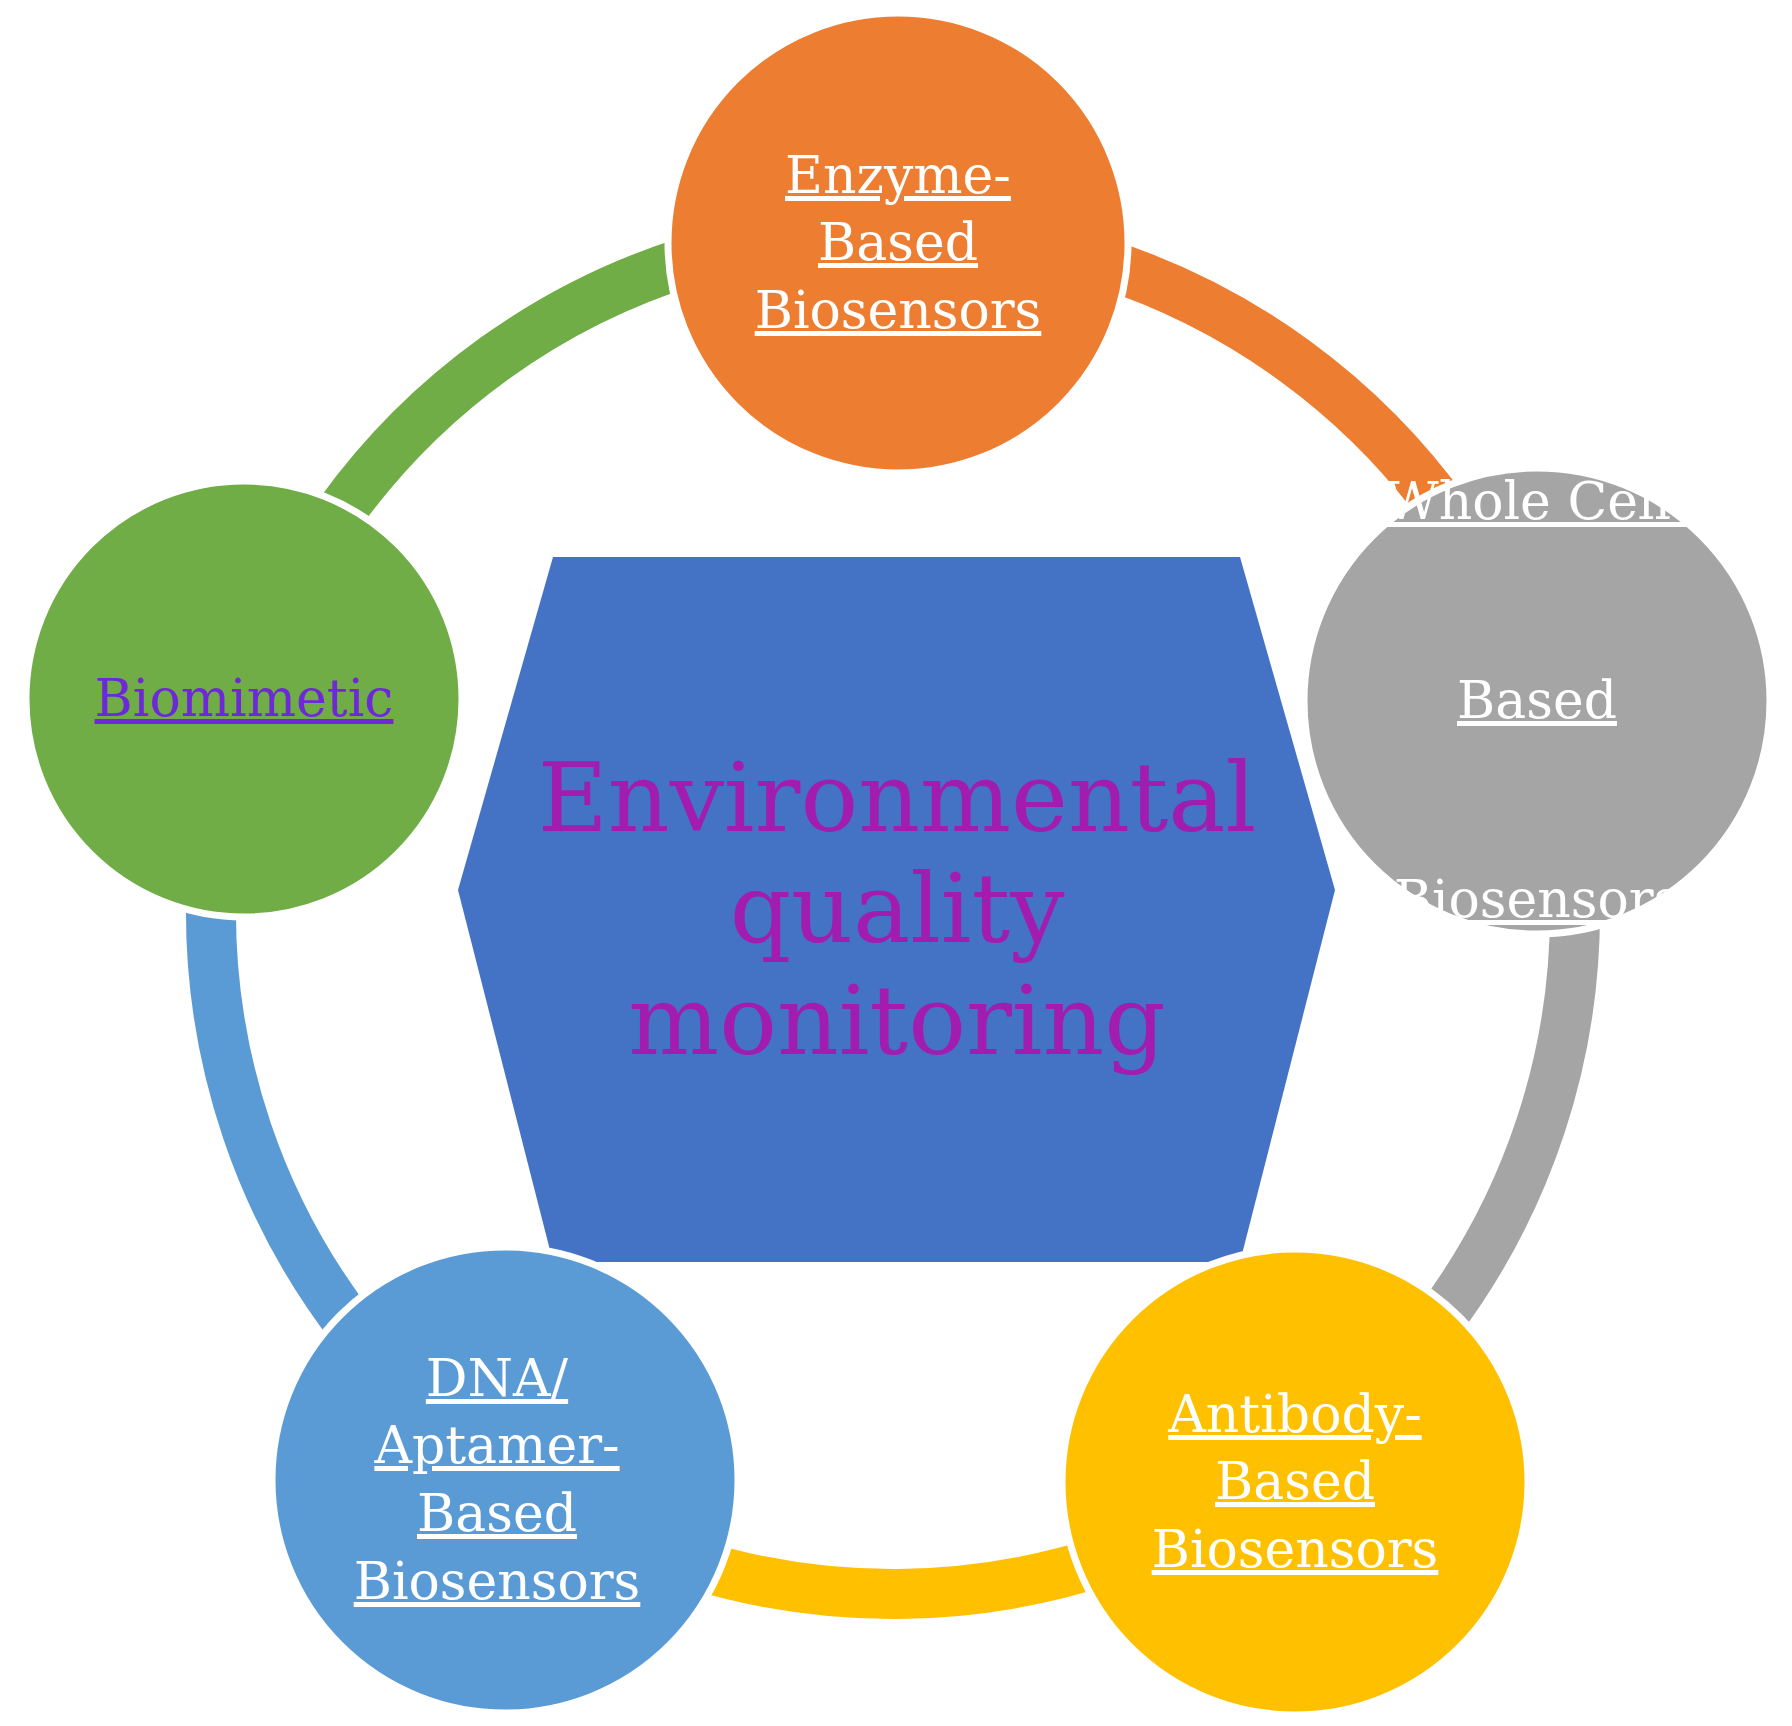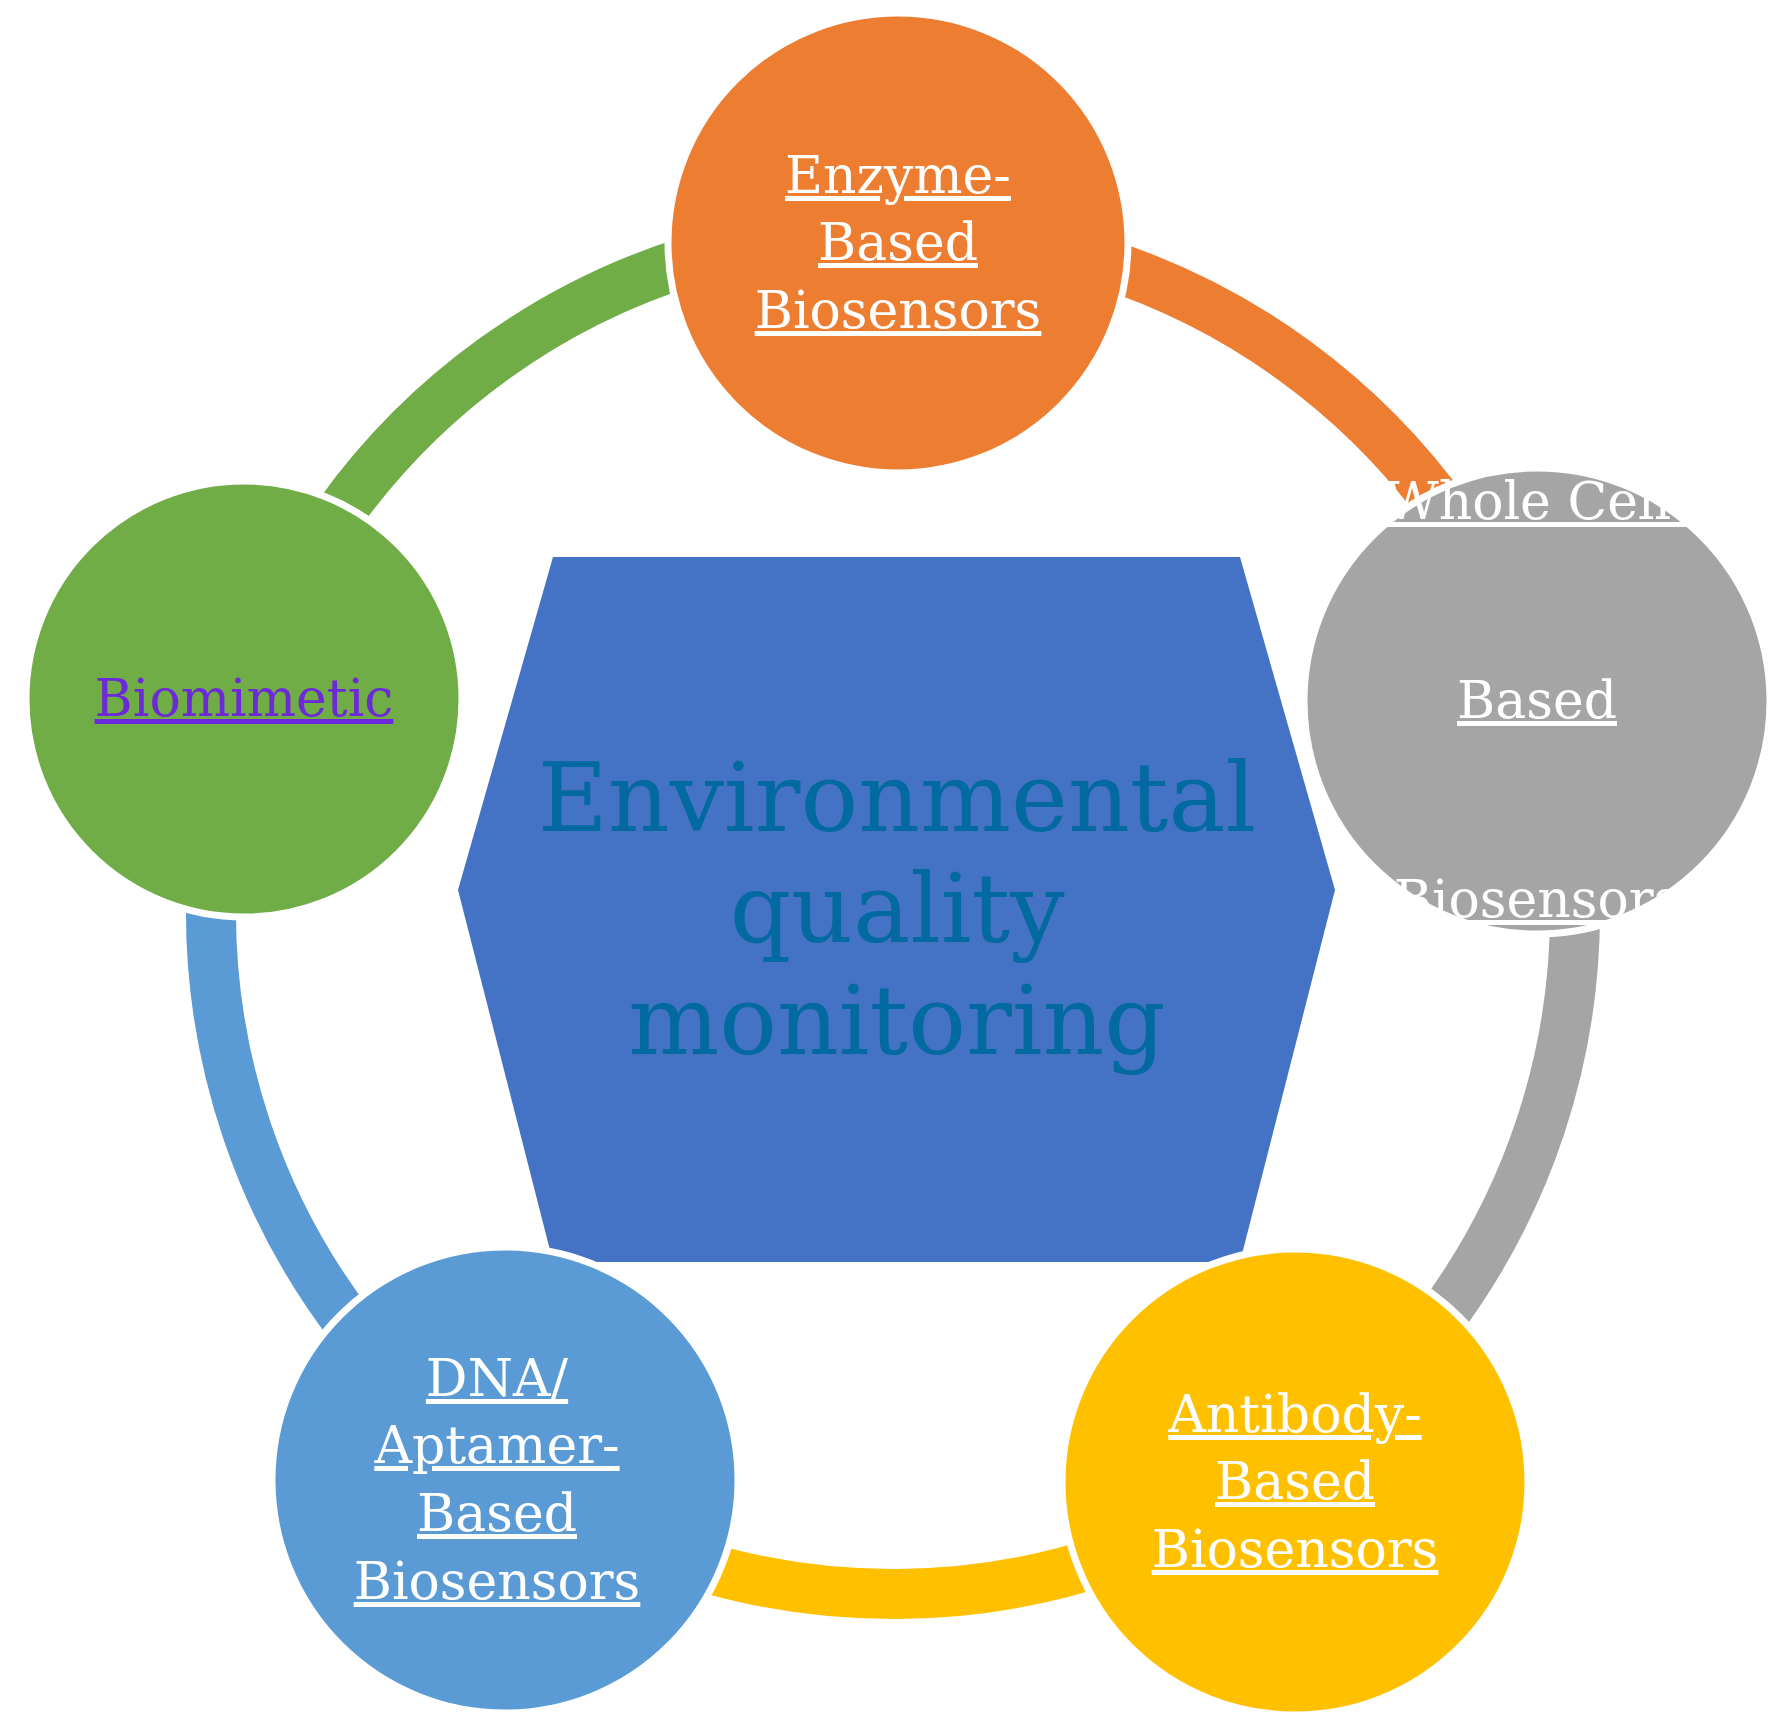--- a/index.html
+++ b/index.html
@@ -48,21 +48,21 @@
   }
   .center-label {
     position: absolute;
     display: flex;
     flex-direction: column;
     align-items: center;
     justify-content: center;
     text-align: center;
     font-size: 96px;
     line-height: 1.16;
-    color: #0369a1;
+    color: #a21caf;
     pointer-events: none;
   }
   .label-line {
     display: block;
     white-space: nowrap;
   }
 </style>
 </head>
 <body>
 

